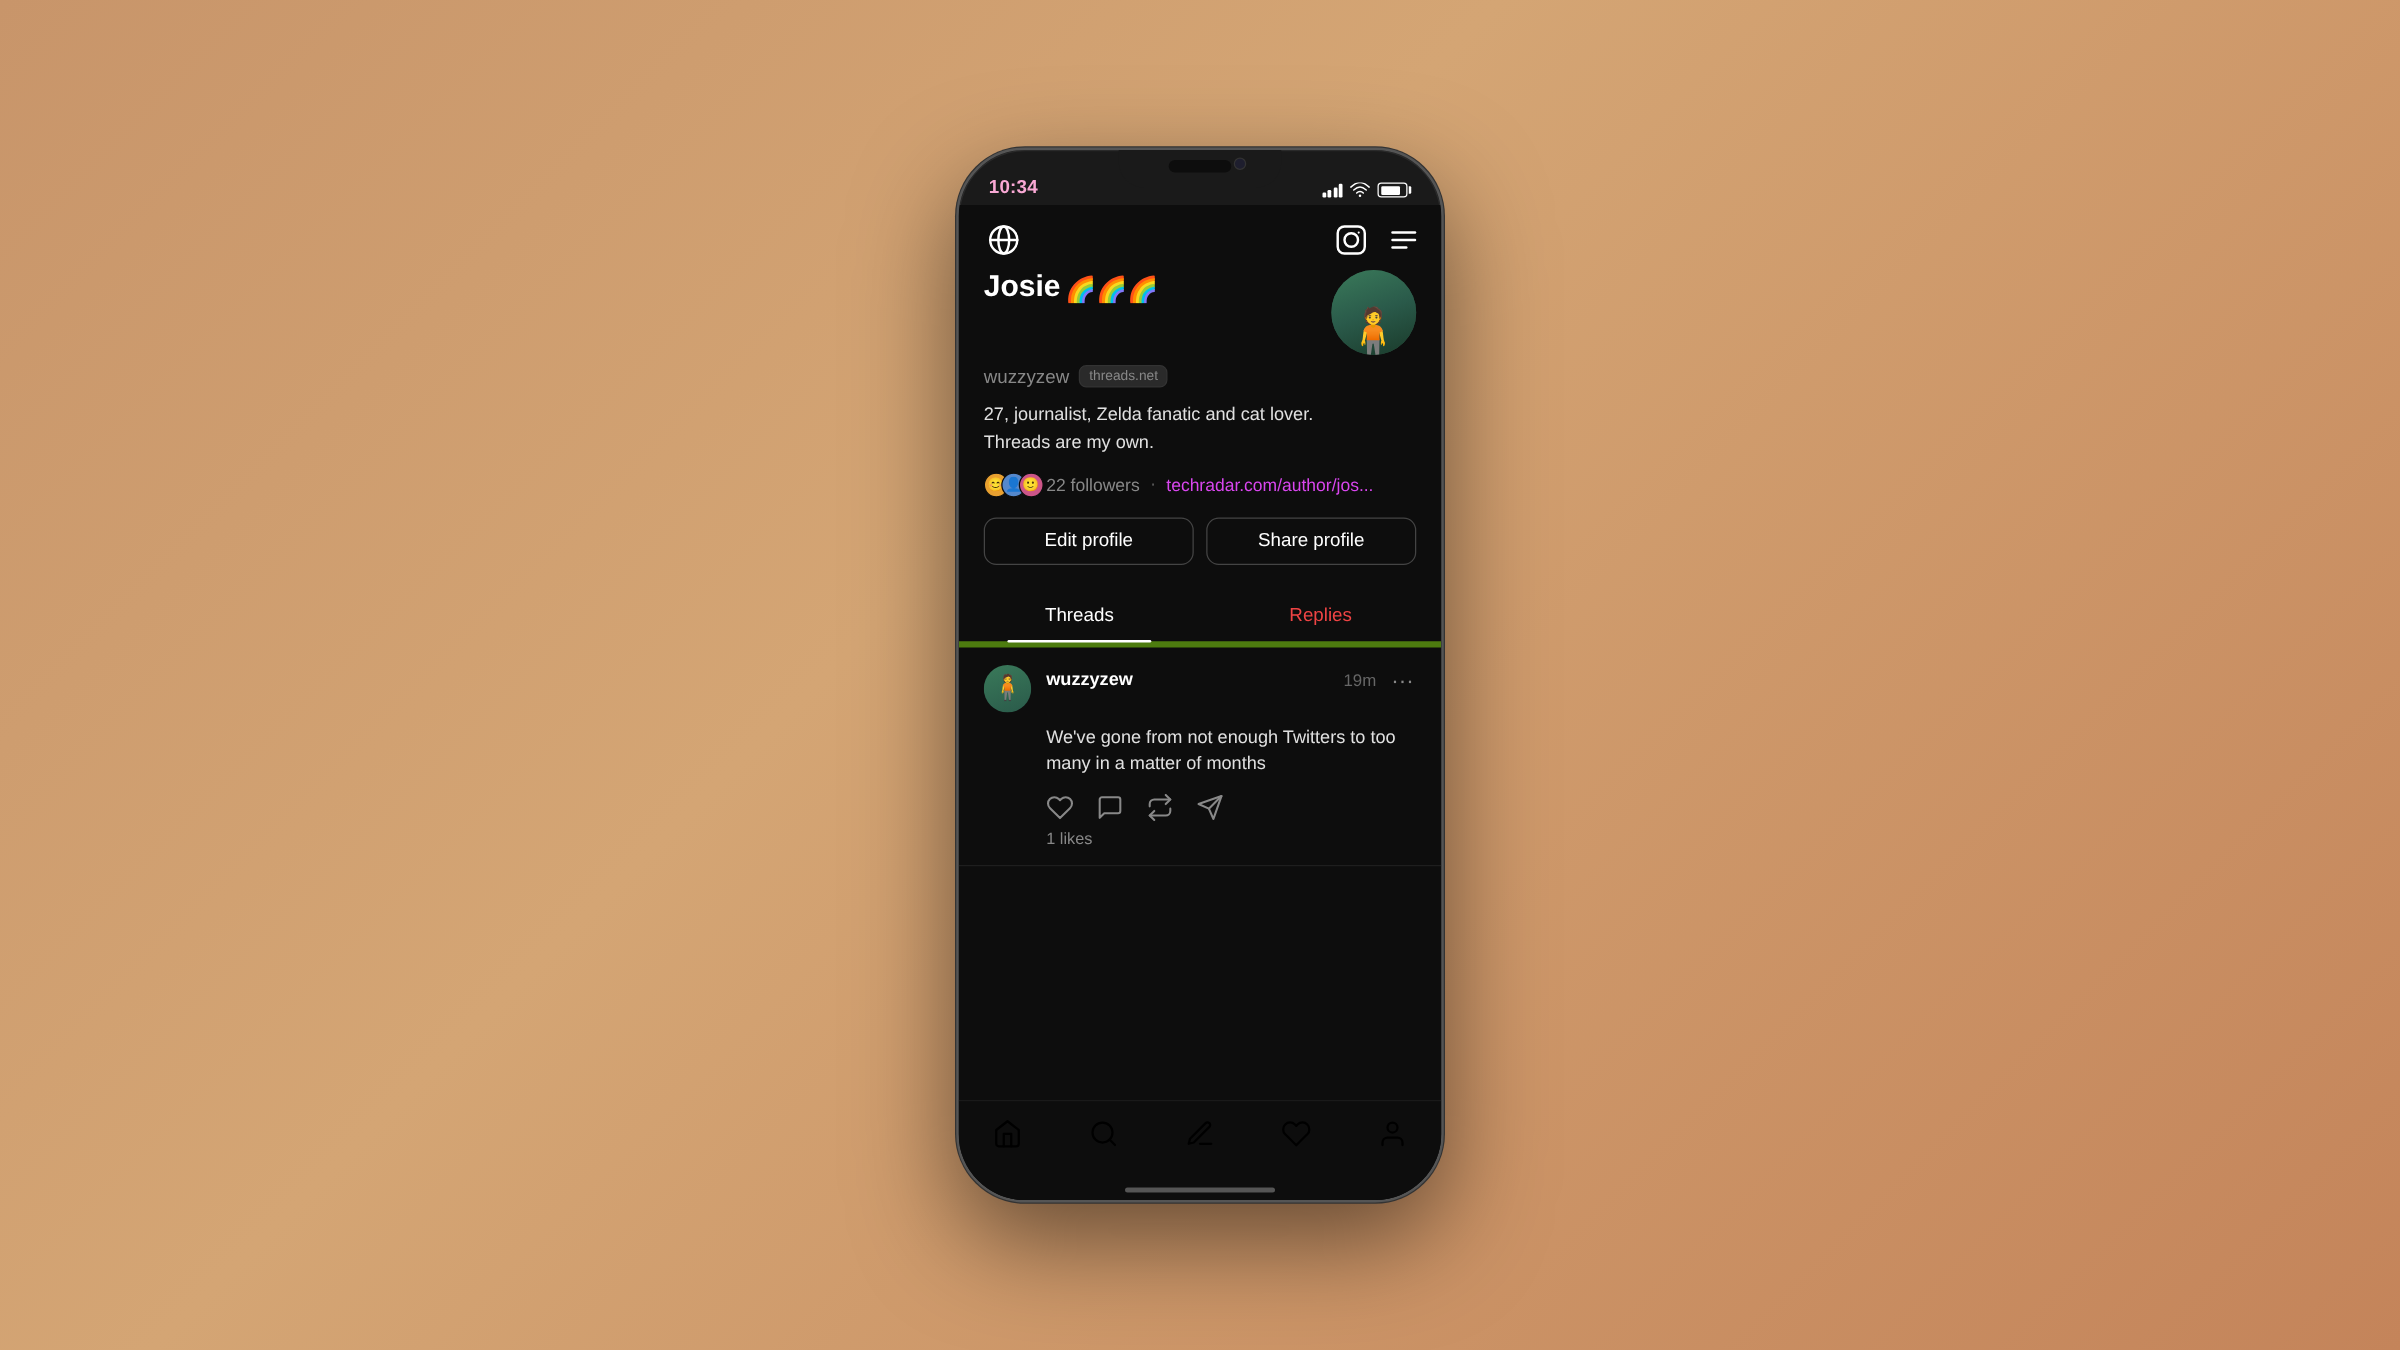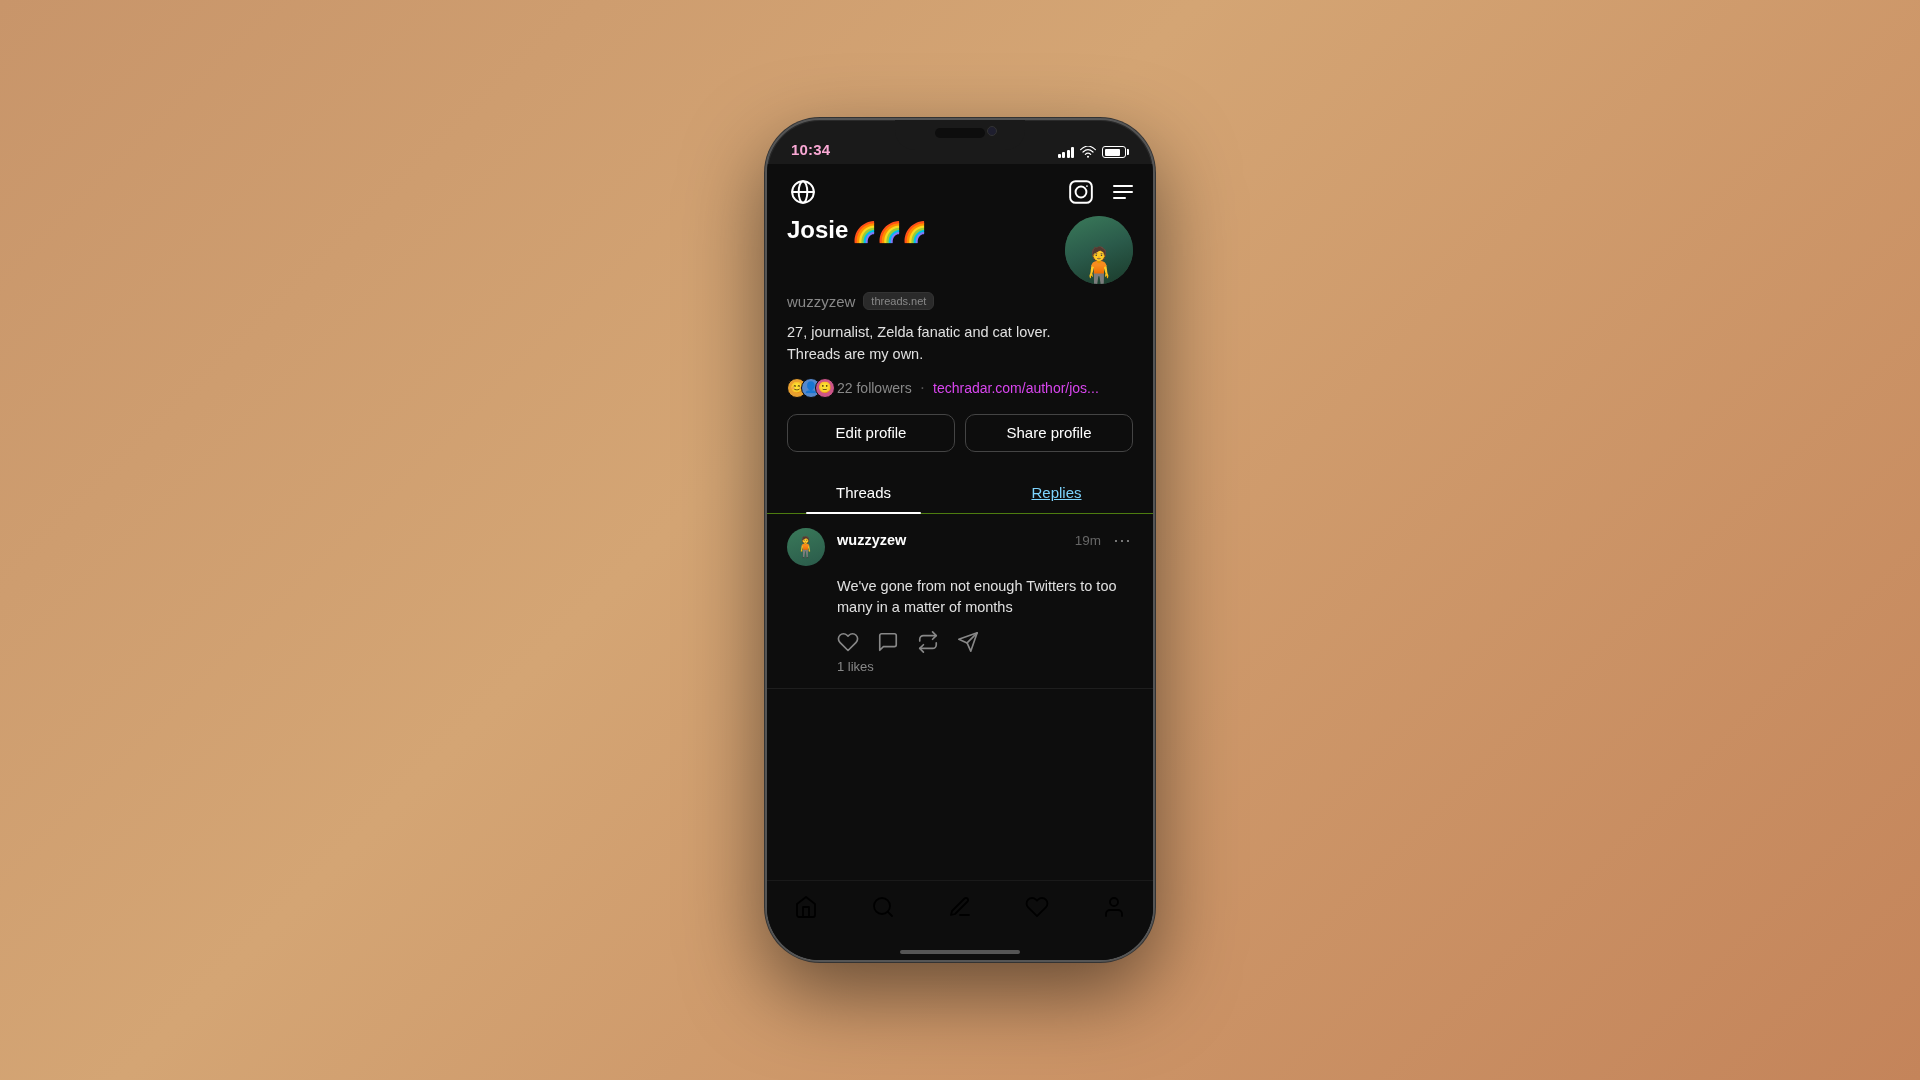--- a/index.html
+++ b/index.html
@@ -353,21 +353,21 @@
       font-weight: 500;
       cursor: pointer;
       display: flex;
       align-items: center;
       justify-content: center;
     }
 
     
     .tabs {
       display: flex;
-      border-bottom: 1px solid #4d7c0f;
+      border-bottom: 5px solid #4d7c0f;
       margin-bottom: 0;
     }
 
     .tab {
       flex: 1;
       text-align: center;
       padding: 12px 0;
       font-size: 15px;
       font-weight: 500;
       cursor: pointer;
@@ -383,22 +383,21 @@
       position: absolute;
       bottom: -1px;
       left: 20%;
       right: 20%;
       height: 1.5px;
       background: #fff;
       border-radius: 1px;
     }
 
     .tab.inactive {
-      color: #7dd3fc;
-      text-decoration: underline;
+      color: #ef4444;
     }
 
     
     .thread-post {
       padding: 14px 20px;
       border-bottom: 1px solid #1e1e1e;
     }
 
     .post-header {
       display: flex;

